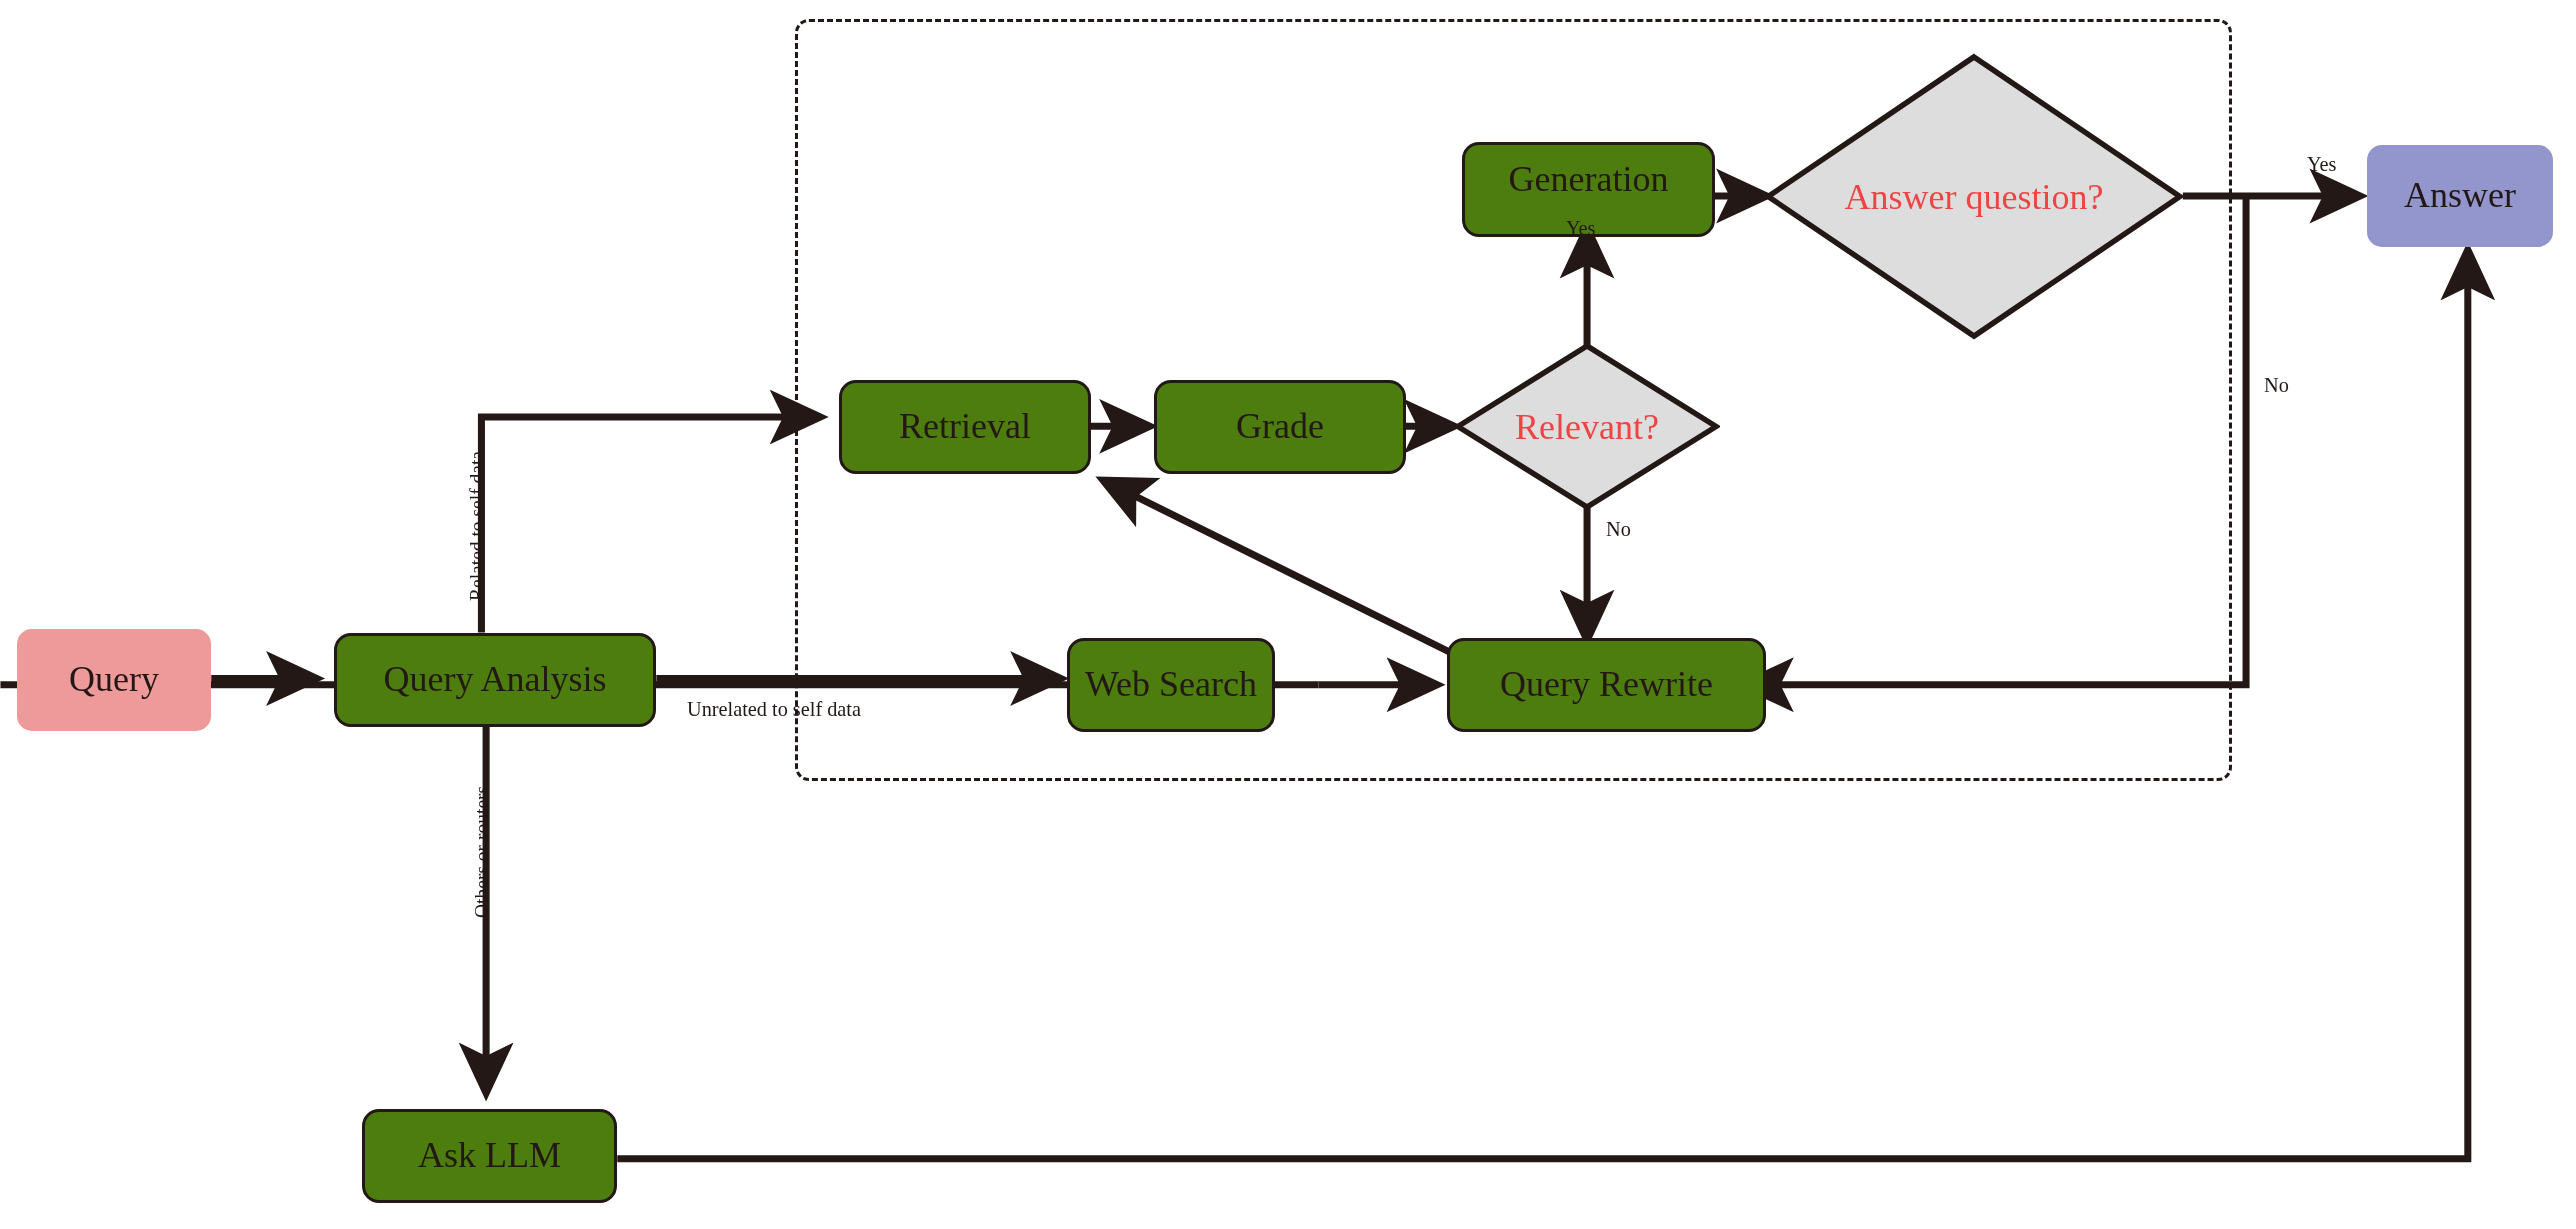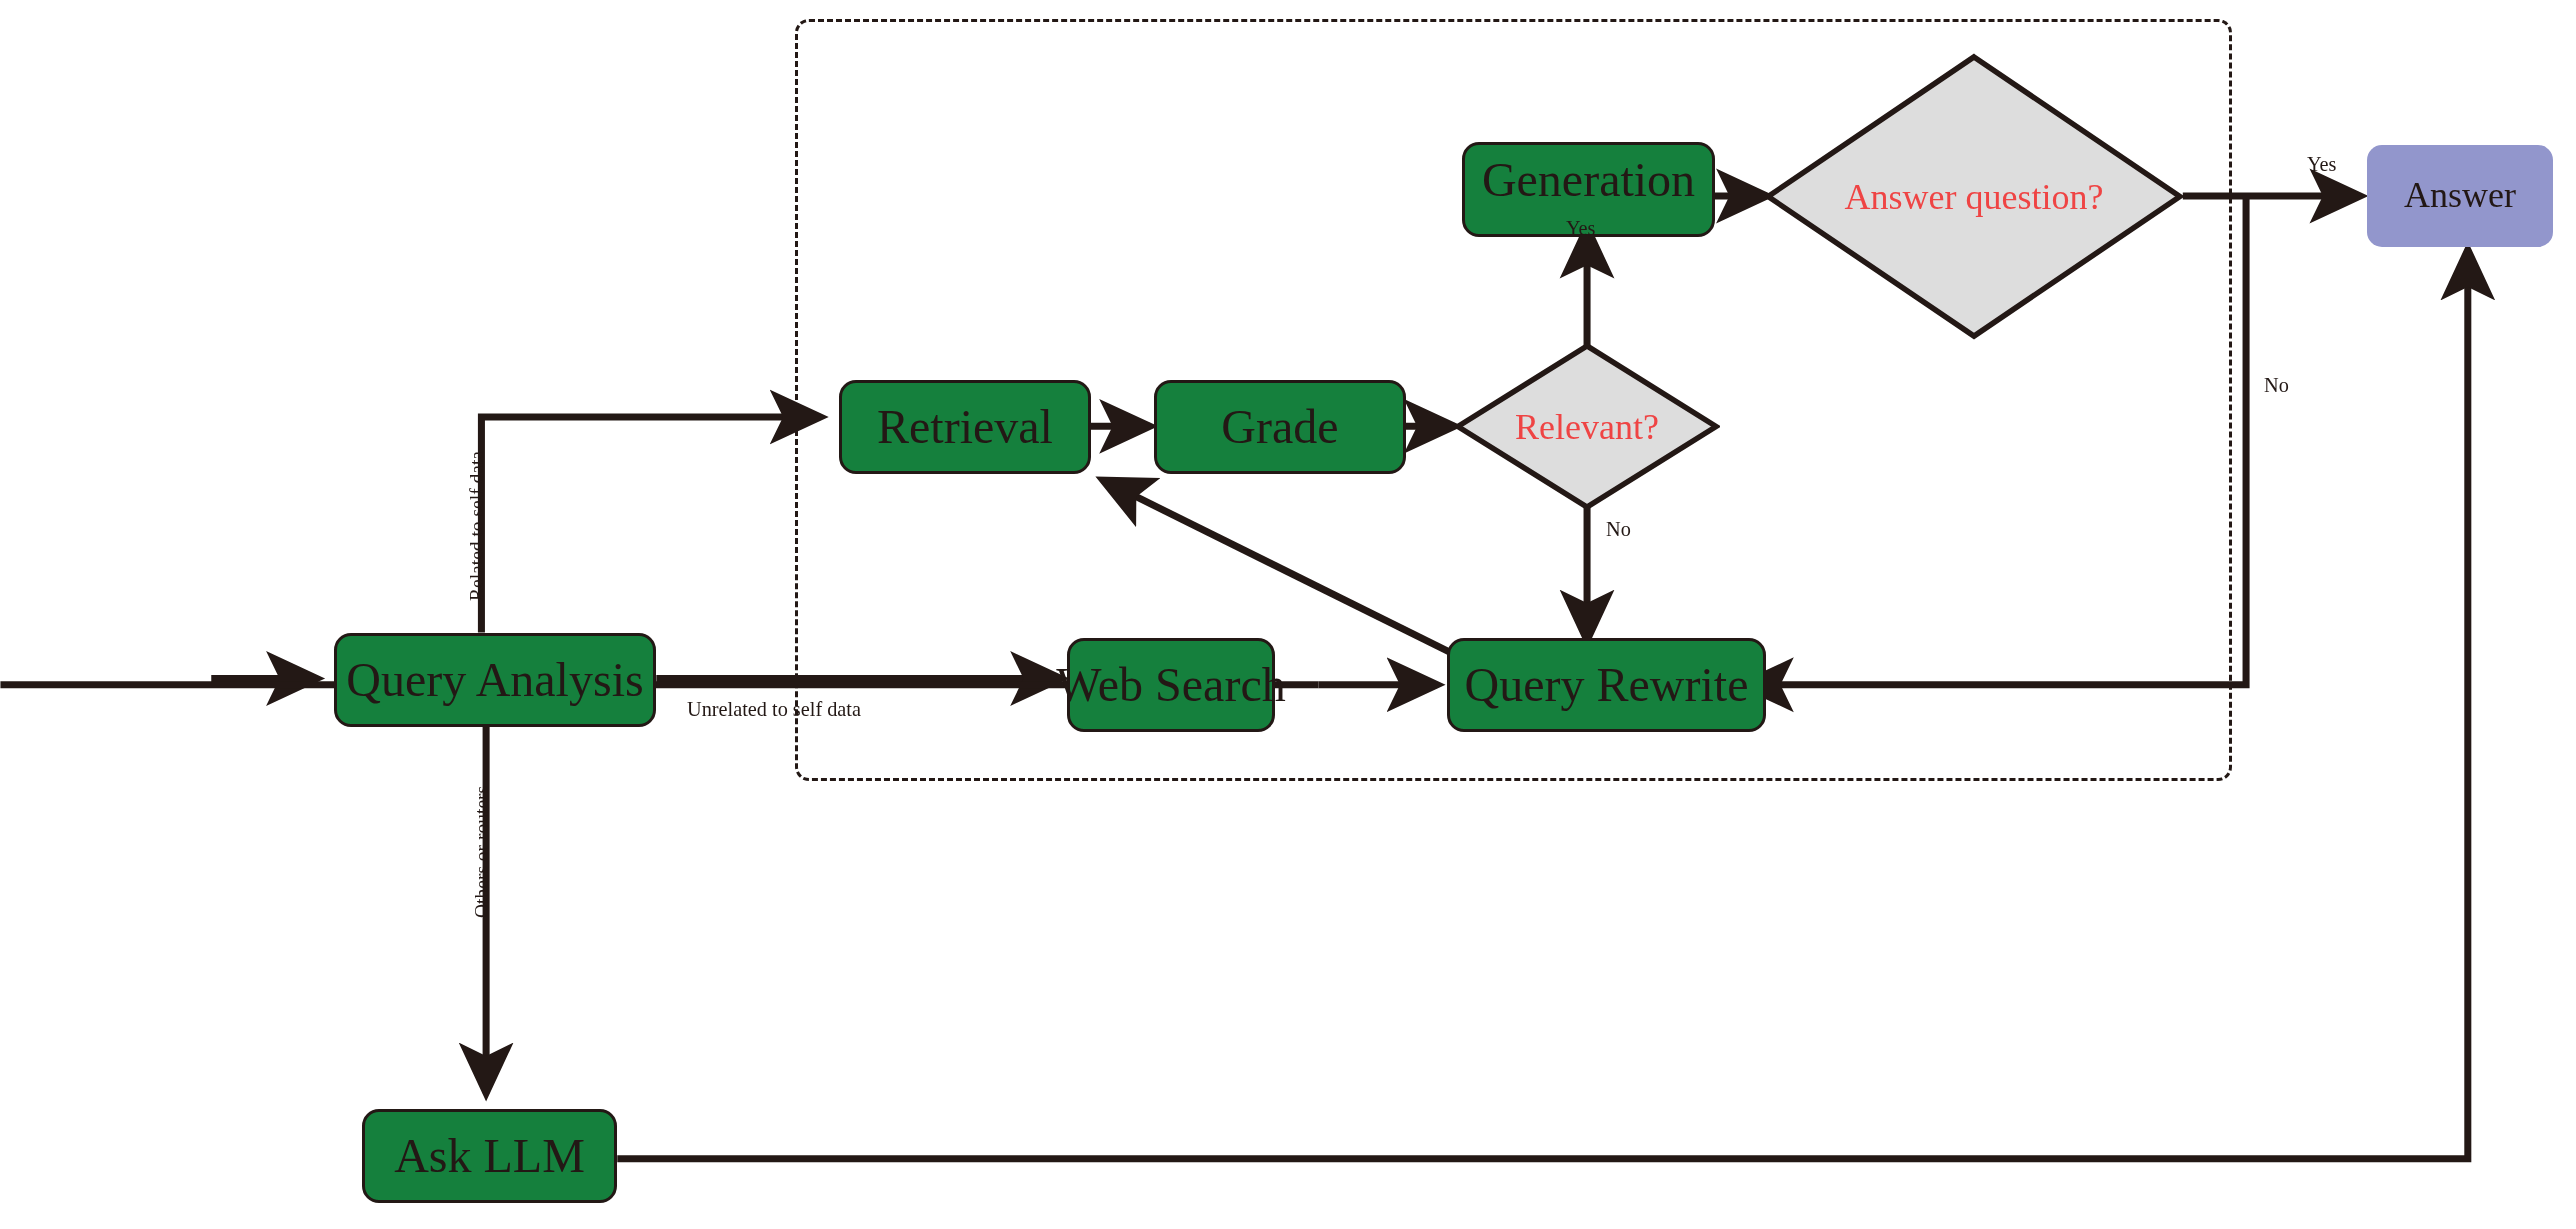--- a/index.html
+++ b/index.html
@@ -30,22 +30,22 @@
     box-sizing: border-box;
     display: flex;
     align-items: center;
     justify-content: center;
     text-align: center;
     color: #231815;
   }
   .rbox {
     border: 3.9px solid #231815;
     border-radius: 17px;
-    background: #15803d;
-    font-size: 48px;
+    background: #4d7c0f;
+    font-size: 36px;
   }
   .fillbox {
     border: none;
     border-radius: 15px;
     font-size: 36px;
   }
   .node-label {
     line-height: 1.05;
     white-space: nowrap;
   }
@@ -134,20 +134,23 @@
 
       <line x1="1688,0" y1="877" x2="1688" y2="877"></line>
       <line x1="1688" y1="877" x2="1840" y2="877" marker-end="url(#arrow)"></line>
 
       <line x1="1862" y1="838" x2="1412" y2="615" marker-end="url(#arrow)"></line>
 
       <path d="M 790,1484 L 3160,1484 L 3160,320" marker-end="url(#arrow)"></path>
     </g>
   </svg>
 
+  <div class="node fillbox" style="left:17px; top:629px; width:194px; height:102px; background:#EE9A9A;">
+    <span class="node-label">Query</span>
+  </div>
 
   <div class="node rbox" style="left:334px; top:633px; width:322px; height:94px;">
     <span class="node-label">Query  Analysis</span>
   </div>
 
   <div class="node rbox" style="left:839px; top:380px; width:252px; height:94px;">
     <span class="node-label">Retrieval</span>
   </div>
 
   <div class="node rbox" style="left:1154px; top:380px; width:252px; height:94px;">

